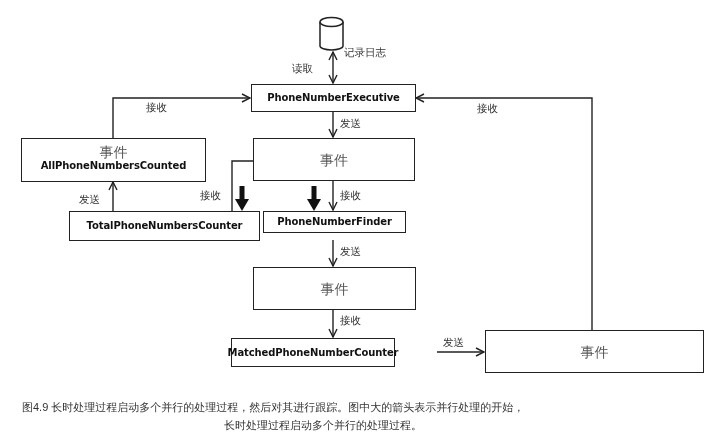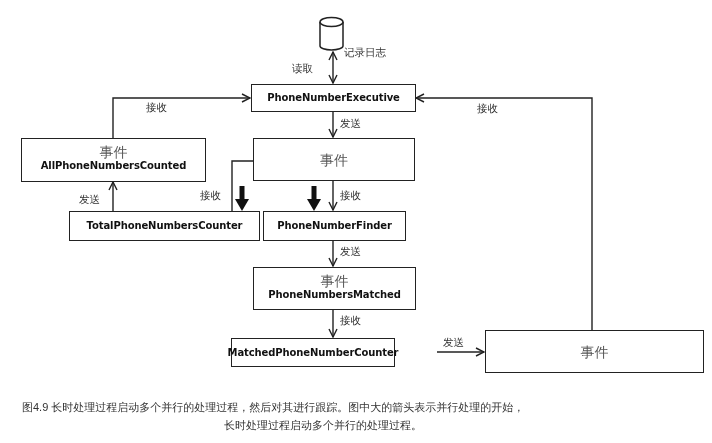--- a/index.html
+++ b/index.html
@@ -83,27 +83,26 @@
 
 <div class="box" style="left:21px;top:138px;width:185px;height:44px;">
   <span class="kind">事件</span>
   <span class="name">AllPhoneNumbersCounted</span>
 </div>
 
 <div class="box" style="left:21px;top:211px;width:191px;height:30px;margin-left:48px;">
   <span class="name">TotalPhoneNumbersCounter</span>
 </div>
 
-<div class="box" style="left:263px;top:211px;width:143px;height:30px;">
+<div class="box" style="left:263px;top:211px;width:143px;height:22px;">
   <span class="name">PhoneNumberFinder</span>
 </div>
 
 <div class="box" style="left:253px;top:267px;width:163px;height:43px;">
   <span class="kind">事件</span>
-  <span class="name">PhoneNumbersMatched</span>
 </div>
 
 <div class="box" style="left:231px;top:338px;width:164px;height:29px;">
   <span class="name">MatchedPhoneNumberCounter</span>
 </div>
 
 <div class="box" style="left:485px;top:330px;width:219px;height:43px;">
   <span class="kind">事件</span>
 </div>
 

